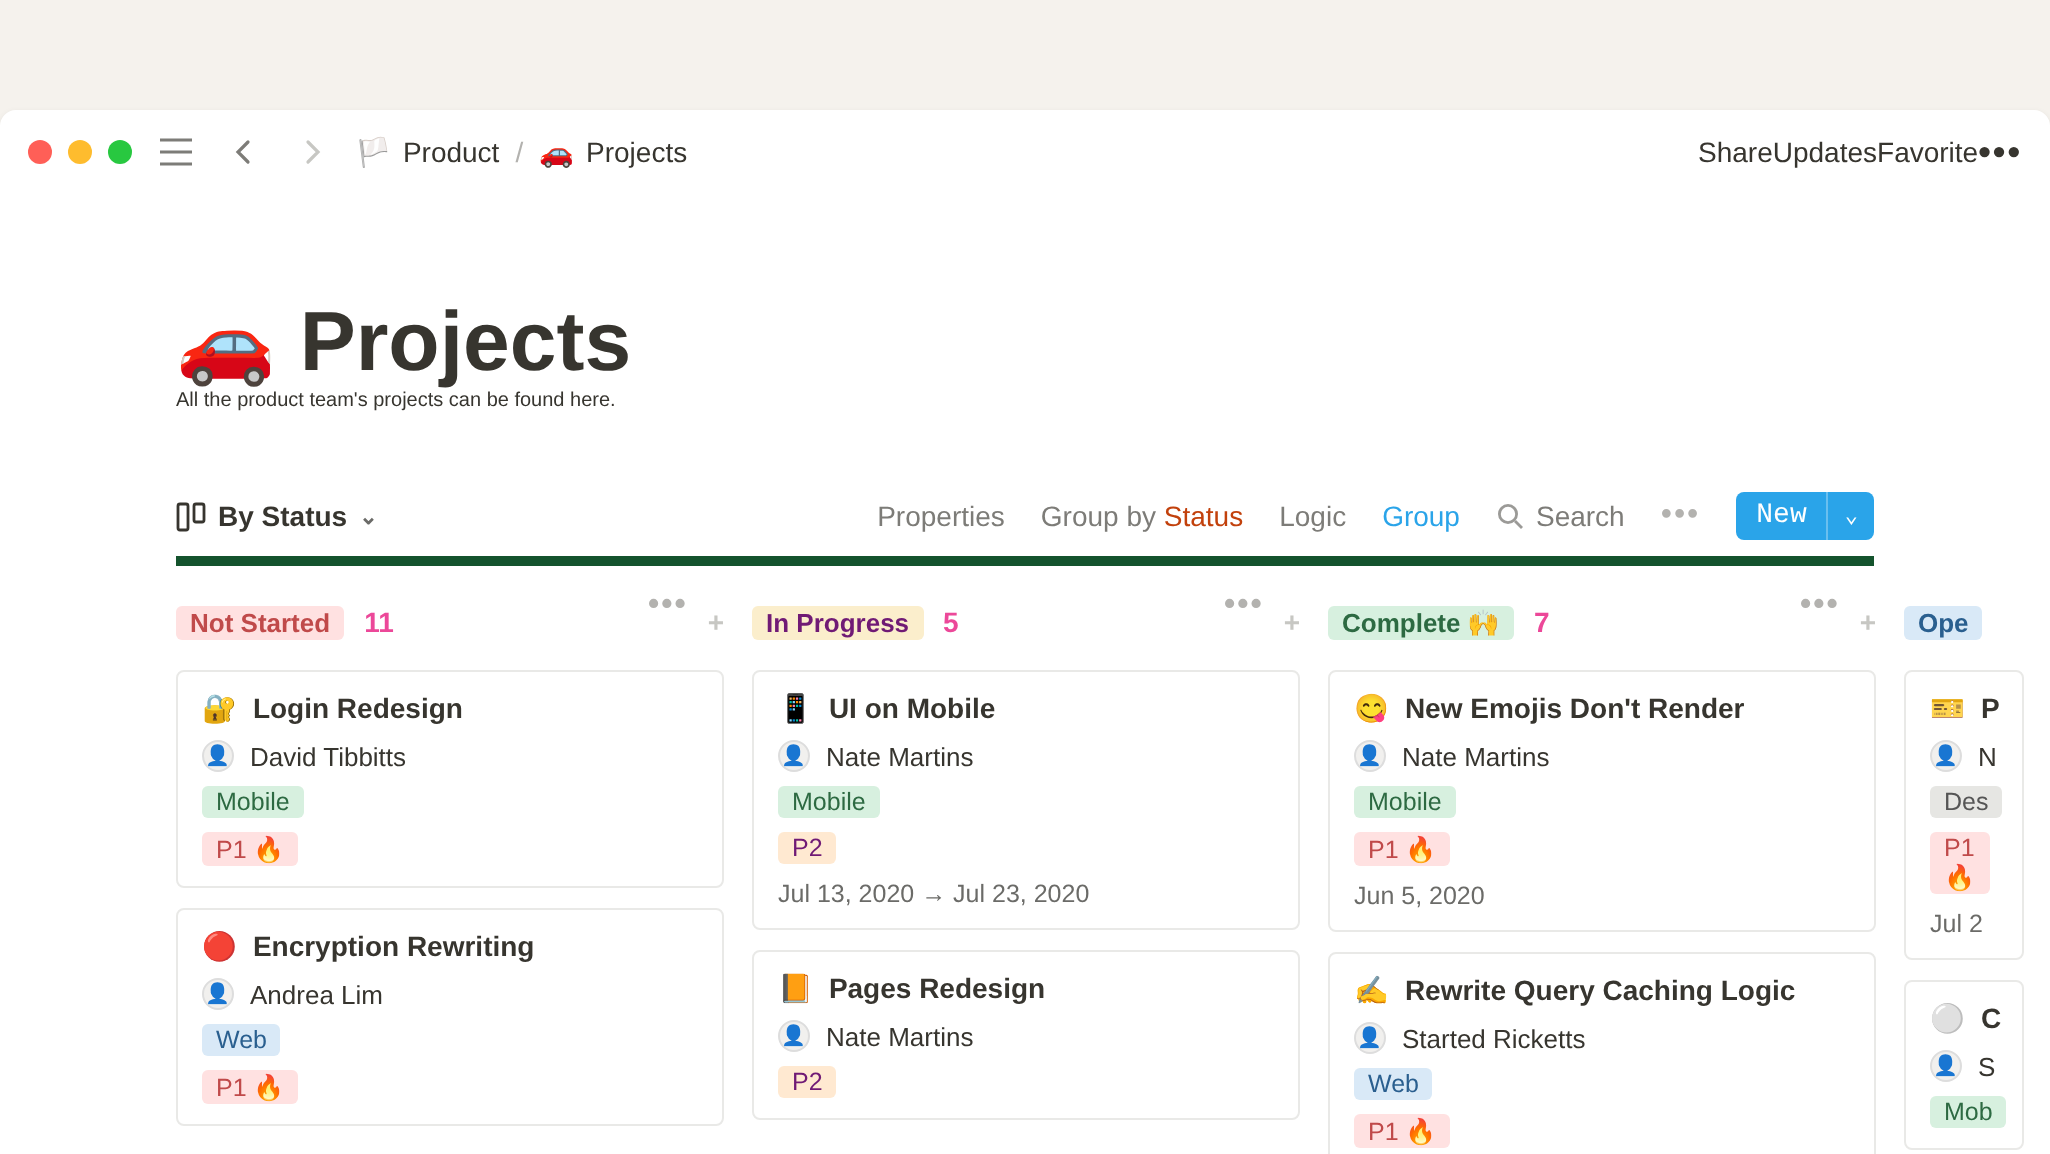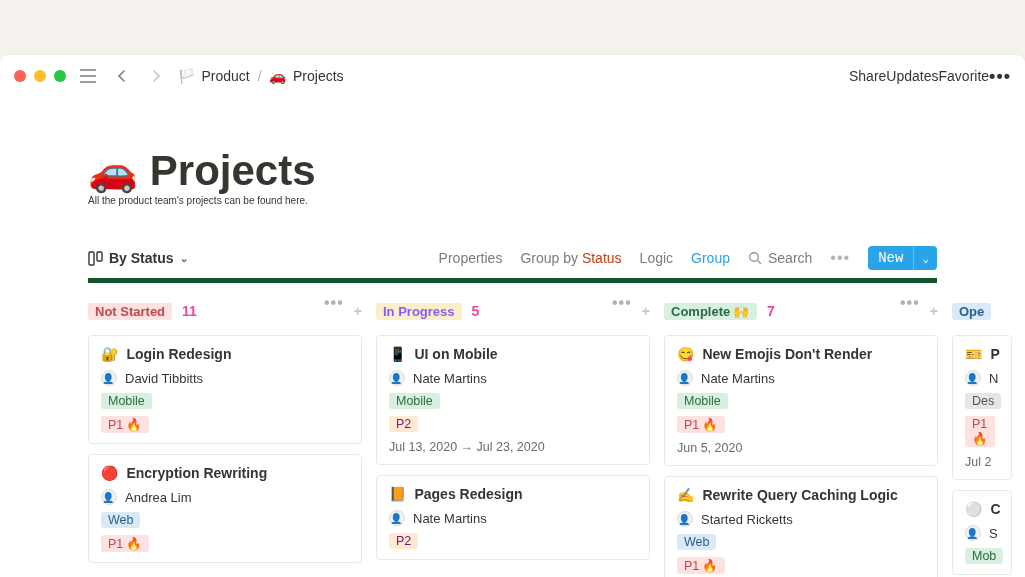--- a/index.html
+++ b/index.html
@@ -118,21 +118,21 @@
     font-size:14px;
     font-weight:bold;
   }
   .status-pill {
     padding: 1px 7px;
     border-radius:3px;
     font-size:13px;
     display:flex; align-items:center; gap:4px;
   }
   .pill-pink { background:#ffe1e1; color:#c04a4a; }
-  .pill-yellow { background:#fbeecc; color:#8b5cf6; }
+  .pill-yellow { background:#fbeecc; color:#701a75; }
   .pill-green { background:#d7f0df; color:#2d6a42; }
   .pill-blue { background:#d9e9f7; color:#2a5f8f; }
   .col-count { color:#ec4899; font-size:14px; }
   .col-actions { margin-left:auto; display:flex; gap:10px; color:#c7c7c3; }
   .card {
     border:1px solid #e9e9e7;
     border-radius:4px;
     padding:10px 12px 10px 12px;
     margin-top:10px;
     background:#fff;

